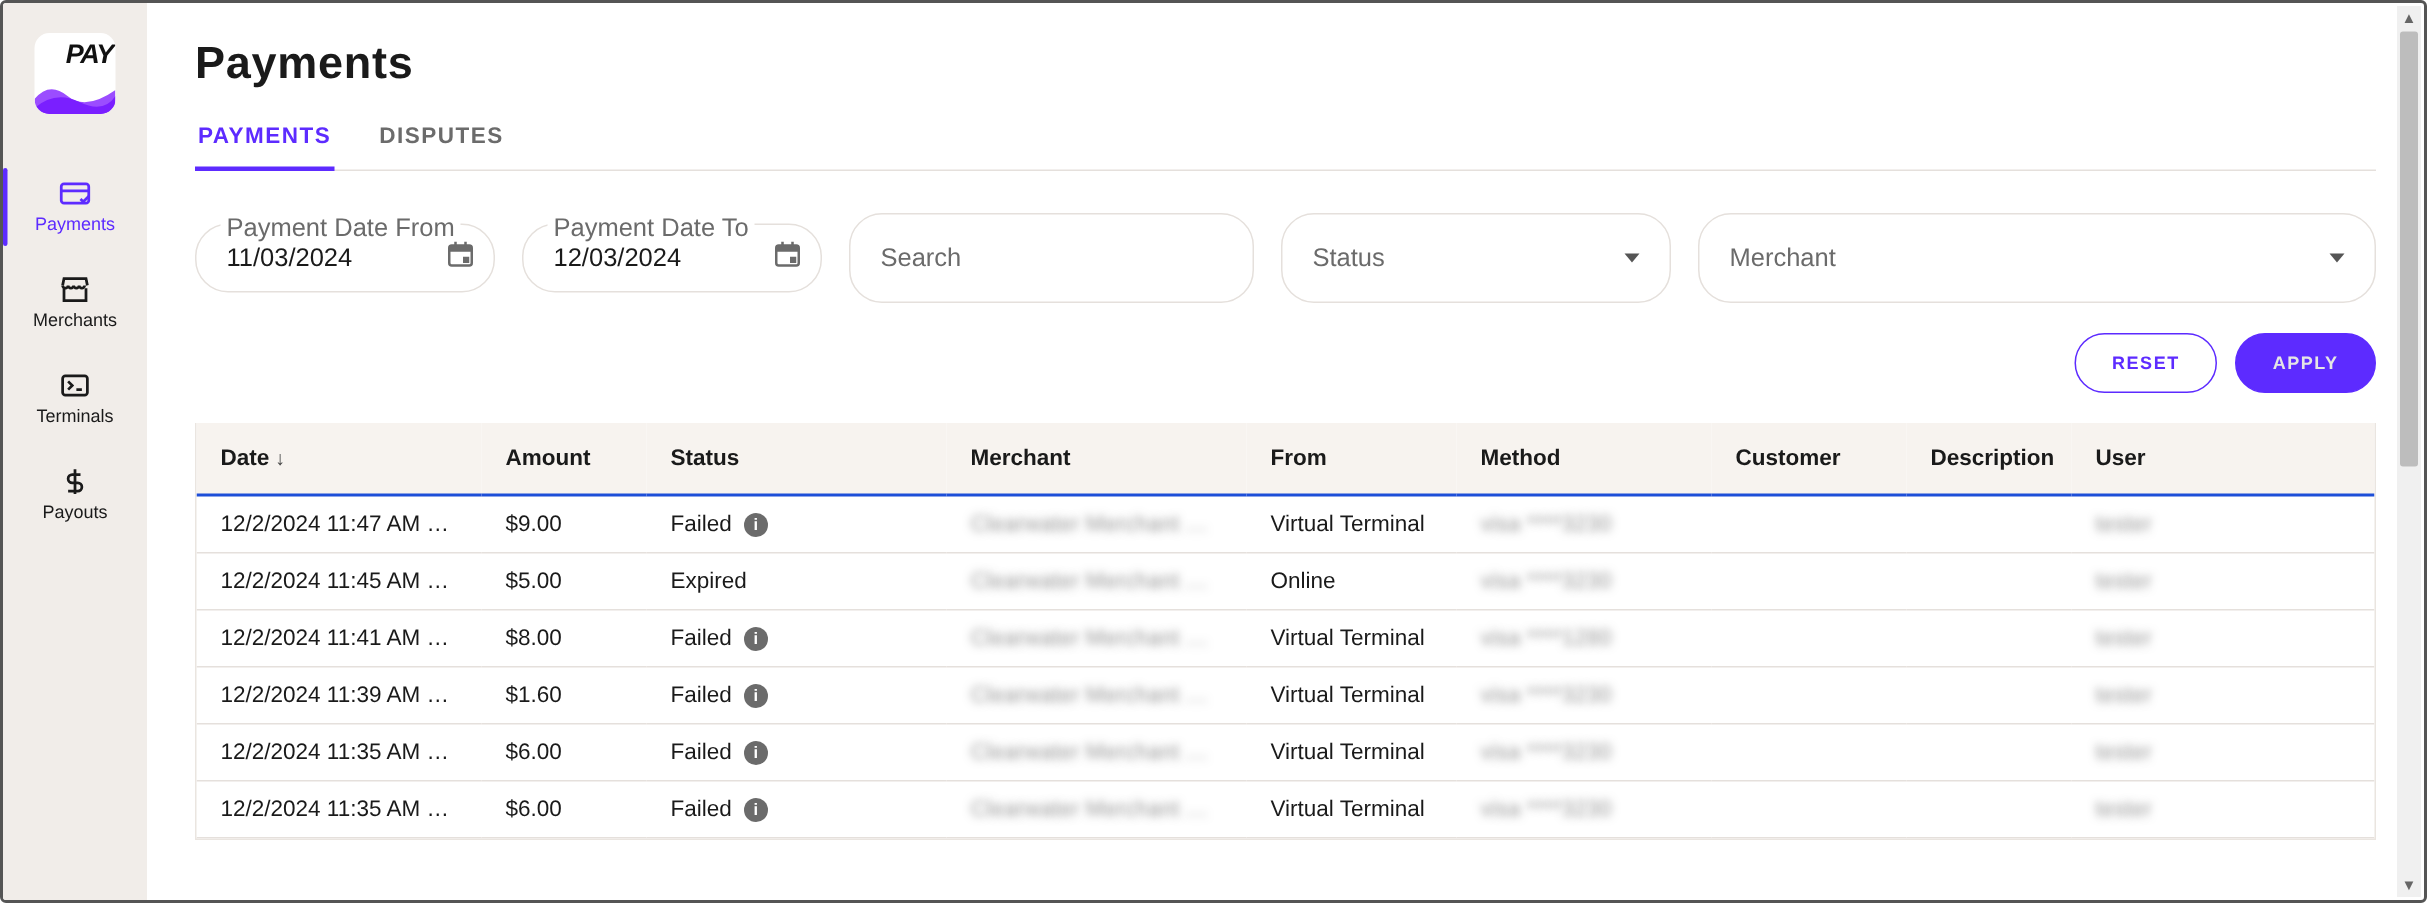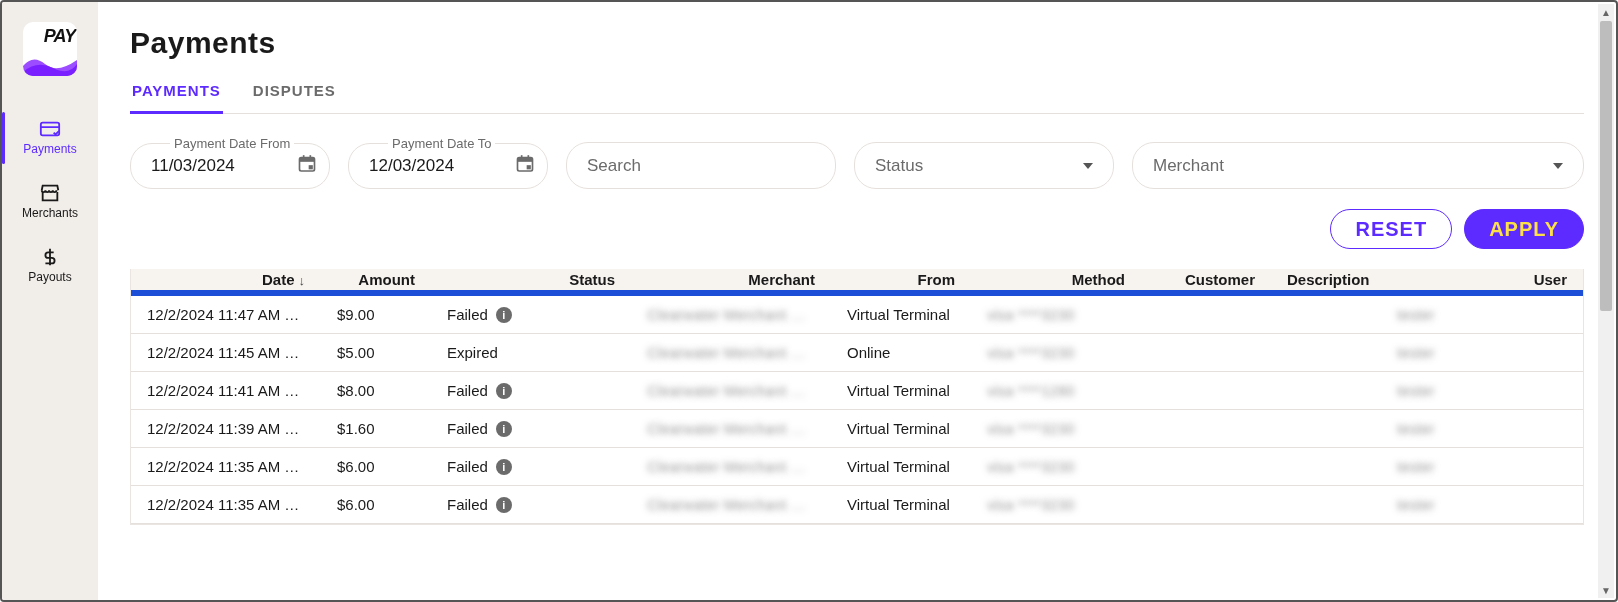--- a/index.html
+++ b/index.html
@@ -144,34 +144,33 @@
     align-items: center;
     font-size: 17px;
     background: #fff;
     width: 200px;
   }
   .date-field .float-label {
     position: absolute;
     top: -8px; left: 16px;
     background: #fff;
     padding: 0 4px;
-    font-size: 13px;
+    font-size: 17px;
     color: var(--text-muted);
-    margin-left: 23px;
   }
   .date-field .cal-icon {
     position: absolute;
     right: 12px; top: 50%;
     transform: translateY(-50%);
     color: #6b6b6b;
   }
   .pill-input {
     border: 1px solid var(--border-light);
     border-radius: 22px;
-    height: 47px;
+    height: 60px;
     padding: 0 20px;
     font-size: 17px;
     color: var(--text-muted);
     background: #fff;
     display: flex;
     align-items: center;
     justify-content: space-between;
   }
   .search-input { width: 270px; }
   .status-select { width: 260px; }
@@ -181,39 +180,39 @@
   .actions {
     display:flex;
     justify-content:flex-end;
     gap:12px;
     margin: 20px 0;
   }
   .btn {
     height: 40px;
     border-radius: 20px;
     padding: 0 24px;
-    font-size: 20px;
+    font-size: 12px;
     font-weight: 700;
     letter-spacing: 1px;
     display:flex; align-items:center;
     cursor:pointer;
   }
   .btn-outline { border:1px solid var(--accent); color:var(--accent); background:#fff; }
-  .btn-solid { border:1px solid var(--accent); color:#fde047; background:var(--accent); }
+  .btn-solid { border:1px solid var(--accent); color:#e5e5e5; background:var(--accent); }
 
   
   .table-wrap { border:1px solid #eae5e0; border-top:none; overflow:hidden; }
   table { width: 100%; border-collapse: collapse; table-layout: fixed; }
   thead th {
     background: var(--bg-head);
     font-size: 15px;
     font-weight: 600;
-    text-align: right;
-    padding: 2px 16px;
-    border-bottom: 6px solid #1d4ed8;
+    text-align: left;
+    padding: 15px 16px;
+    border-bottom: 2px solid #1d4ed8;
     white-space: nowrap;
   }
   tbody td {
     padding: 10px 16px;
     border-bottom: 1px solid var(--border-light);
     font-size: 15px;
     white-space: nowrap;
     overflow: hidden;
     text-overflow: ellipsis;
   }
@@ -277,20 +276,30 @@
     <span class="nav-icon">
       <svg viewBox="0 0 24 24" fill="none" stroke="currentColor" stroke-width="2">
         <path d="M3 9l1-5h16l1 5"></path>
           <path d="M3 9a2 2 0 0 0 4 0 2 2 0 0 0 4 0 2 2 0 0 0 4 0 2 2 0 0 0 4 0"></path>
           <path d="M4 11v9h16v-9"></path>
       </svg>
     </span>
     <span>Merchants</span>
   </div>
 
+  <div class="nav-item">
+    <span class="nav-icon">
+      <svg viewBox="0 0 24 24" fill="none" stroke="currentColor" stroke-width="2">
+        <rect x="3" y="5" width="18" height="14" rx="2"></rect>
+          <path d="M7 9l3 3-3 3"></path>
+          <path d="M13 15h4"></path>
+      </svg>
+    </span>
+    <span>Terminals</span>
+  </div>
 
   <div class="nav-item">
     <span class="nav-icon">
       <svg viewBox="0 0 24 24" fill="none" stroke="currentColor" stroke-width="2">
         <path d="M12 3v18"></path>
           <path d="M16 7H10a3 3 0 0 0 0 6h4a3 3 0 0 1 0 6H7"></path>
       </svg>
     </span>
     <span>Payouts</span>
   </div>

